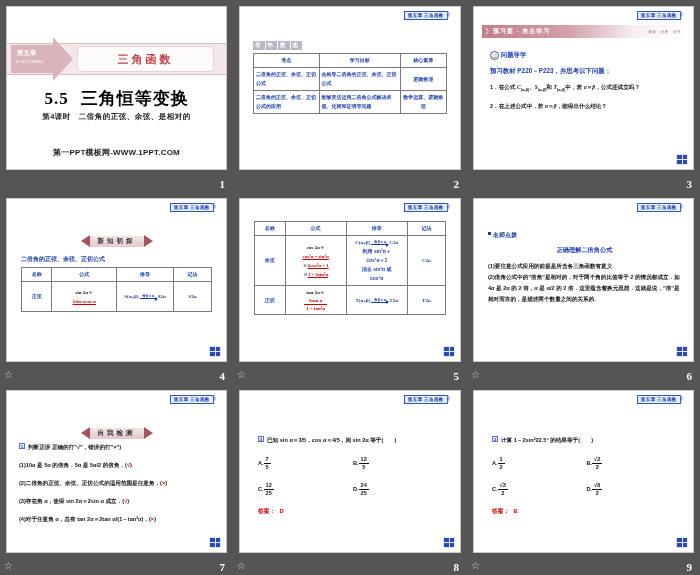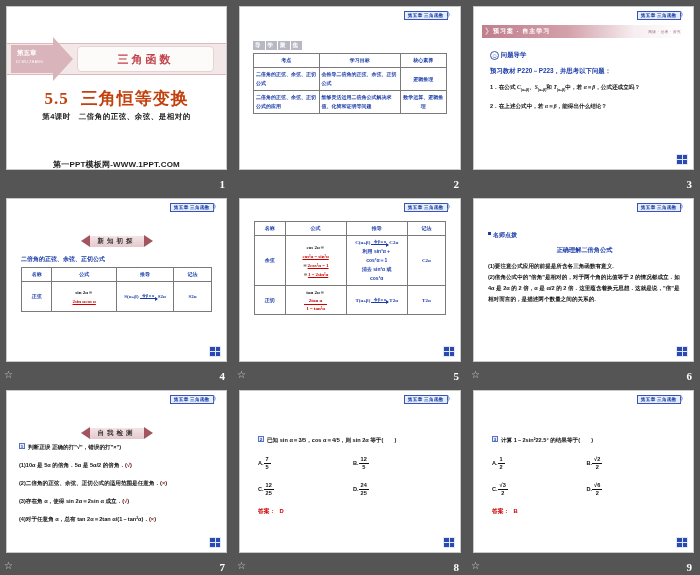--- a/index.html
+++ b/index.html
@@ -102,36 +102,35 @@
     border-radius: 4px;
     display: flex; align-items: center; justify-content: center;
   }
   .cover-pill span {
     color: #c0444c; font-size: 11px; font-weight: bold; letter-spacing: 3px;
   }
   .cover-title {
     position: absolute; left: 0; right: 0; top: 80px;
     text-align: center;
     font-family: "Liberation Serif", serif;
-    font-size: 17px; font-weight: bold; color: #c2410c;
+    font-size: 17px; font-weight: bold; color: #000000;
     letter-spacing: 1px;
   }
   .cover-title em { font-style: normal; margin-right: 12px; }
   .cover-sub {
     position: absolute; left: 0; right: 0; top: 105px;
     text-align: center;
     font-size: 7.5px; font-weight: bold; color: #222;
     letter-spacing: .5px;
   }
   .cover-src {
     position: absolute; left: 0; right: 0; top: 140px;
     text-align: center;
     font-size: 8px; font-weight: bold; color: #1d1d1d;
     letter-spacing: .2px;
-    margin-top: 12px;
   }
 
   
   table.ptab {
     border-collapse: collapse;
     width: 100%;
     font-size: 5px;
   }
   table.ptab td, table.ptab th {
     border: 1px solid #7a7a7a;

